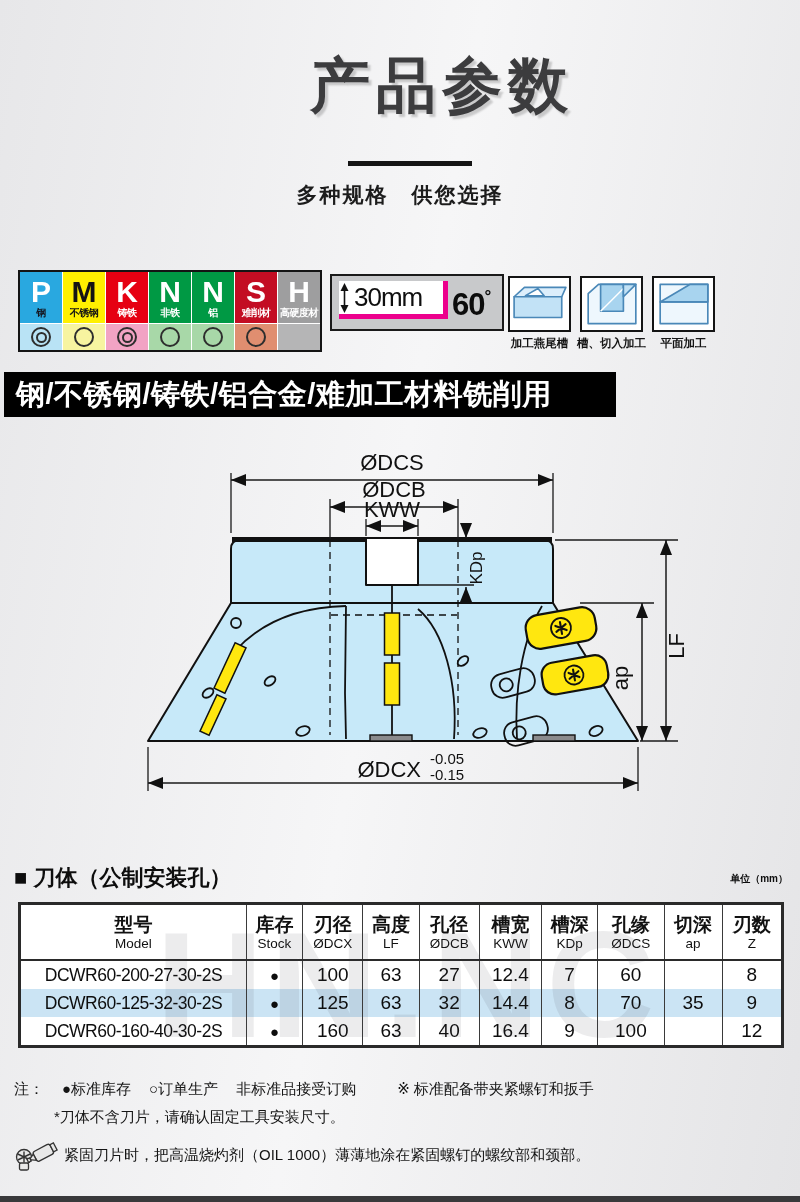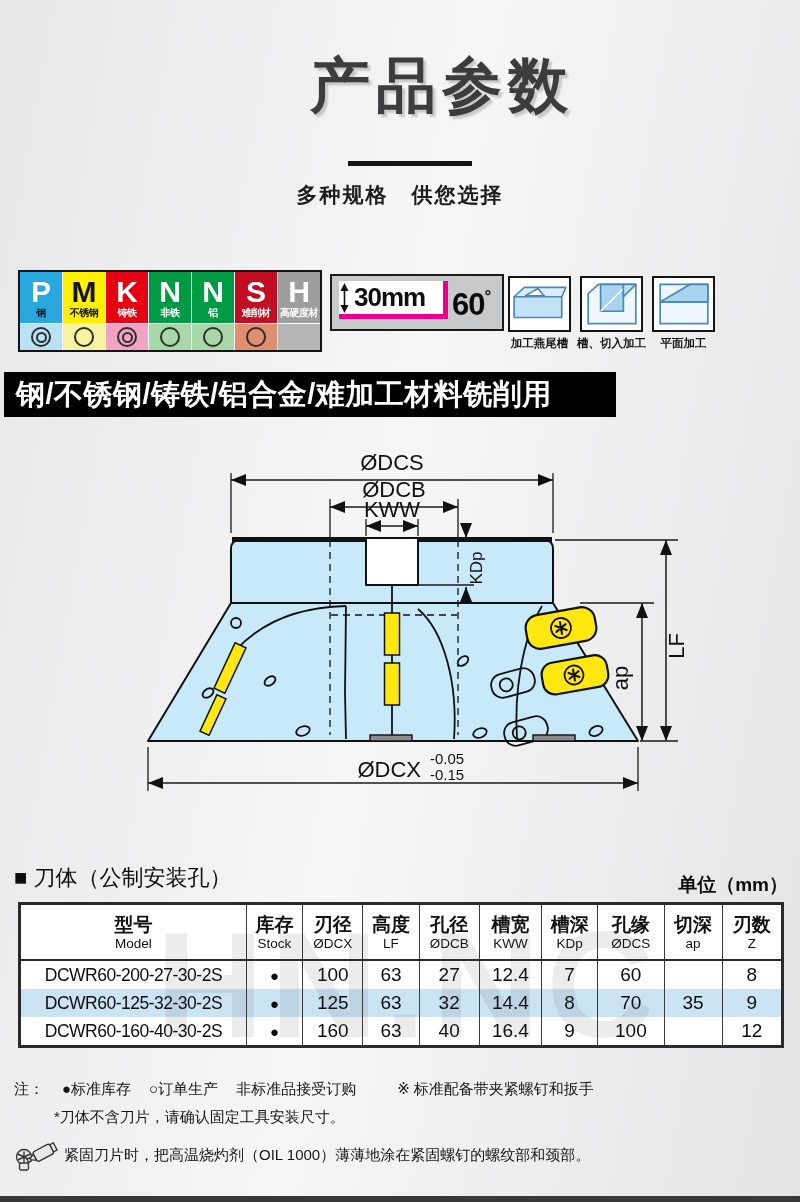--- a/index.html
+++ b/index.html
@@ -22,21 +22,21 @@
   .b-letter{font-size:30px;font-weight:800;line-height:29px;}
   .b-name{font-size:10px;font-weight:700;line-height:13px;letter-spacing:-0.5px;white-space:nowrap;}
   .b-bot{height:26px;border-top:1px solid #fff;display:flex;align-items:center;justify-content:center;}
   .ring{width:16px;height:16px;border:2px solid #2e2e2e;border-radius:50%;display:flex;align-items:center;justify-content:center;box-sizing:content-box;}
   .ring-inner{width:7px;height:7px;border:2px solid #2e2e2e;border-radius:50%;}
 
   
   .spec-box{position:absolute;left:330px;top:274px;width:174px;height:57px;background:#c8c9cb;border:2px solid #1a1a1a;box-sizing:border-box;}
   .spec-white{position:absolute;left:7px;top:5px;width:104px;height:33px;background:#fff;
               border-right:5px solid #EC008C;border-bottom:5px solid #EC008C;display:flex;align-items:center;}
-  .spec-height{font-size:26px;font-weight:700;color:#0f0f0f;margin-left:4px;letter-spacing:-1px;}
+  .spec-height{font-size:26px;font-weight:400;color:#0f0f0f;margin-left:4px;letter-spacing:-1px;}
   .spec-angle{position:absolute;left:120px;top:11px;font-size:31px;font-weight:800;color:#0c0c0c;letter-spacing:-1px;}
   .spec-angle .deg{font-size:17px;vertical-align:13px;font-weight:700;}
 
   
   .m-icons{position:absolute;left:508px;top:276px;display:flex;gap:9px;}
   .m-item{width:63px;display:flex;flex-direction:column;align-items:center;}
   .m-box{width:63px;height:56px;background:#fff;border:2px solid #141414;box-sizing:border-box;
          display:flex;align-items:center;justify-content:center;}
   .m-label{margin-top:4px;font-size:11.5px;font-weight:700;white-space:nowrap;color:#151515;}
 
@@ -44,22 +44,22 @@
   .banner{position:absolute;left:4px;top:372px;width:612px;height:45px;background:#000;color:#fff;
           font-size:29px;font-weight:700;line-height:45px;padding-left:12px;box-sizing:border-box;letter-spacing:0.5px;white-space:nowrap;}
 
   
   .diagram{position:absolute;left:118px;top:443px;}
   .dim-label{font-size:22px;fill:#111;}
   .dim-label-sm{font-size:17px;fill:#111;}
   .tol{font-size:15px;fill:#111;}
 
   
-  .section-head{position:absolute;left:14px;top:863px;font-size:22px;font-weight:400;color:#0d0d0d;}
-  .unit-label{position:absolute;right:12px;top:872px;font-size:19px;font-weight:700;color:#0d0d0d;}
+  .section-head{position:absolute;left:14px;top:863px;font-size:22px;font-weight:700;color:#0d0d0d;}
+  .unit-label{position:absolute;right:12px;top:872px;font-size:10px;font-weight:700;color:#0d0d0d;}
 
   .spec-table{position:absolute;left:18px;top:902px;width:766px;border-collapse:collapse;table-layout:fixed;
               background:#ececee;border:3px solid #2a2a2a;z-index:1;}
   .spec-table th,.spec-table td{border-right:1.6px solid #3a3a3a;padding:0;text-align:center;}
   .spec-table th:last-child,.spec-table td:last-child{border-right:none;}
   .spec-table thead th{height:54px;border-bottom:2.5px solid #2a2a2a;vertical-align:middle;}
   .h-zh{display:block;font-size:19px;font-weight:700;line-height:23px;}
   .h-en{display:block;font-size:13.5px;font-weight:400;line-height:16px;}
   .spec-table td{height:28px;font-size:19px;color:#0d0d0d;}
   .spec-table td.model{font-size:17.5px;letter-spacing:-0.5px;}

